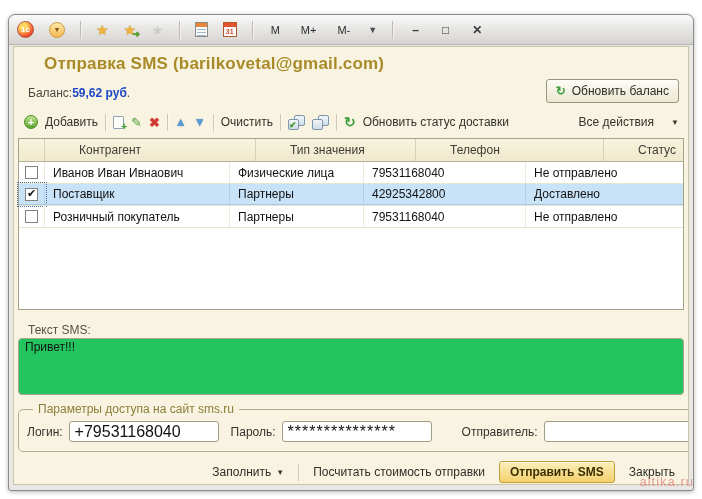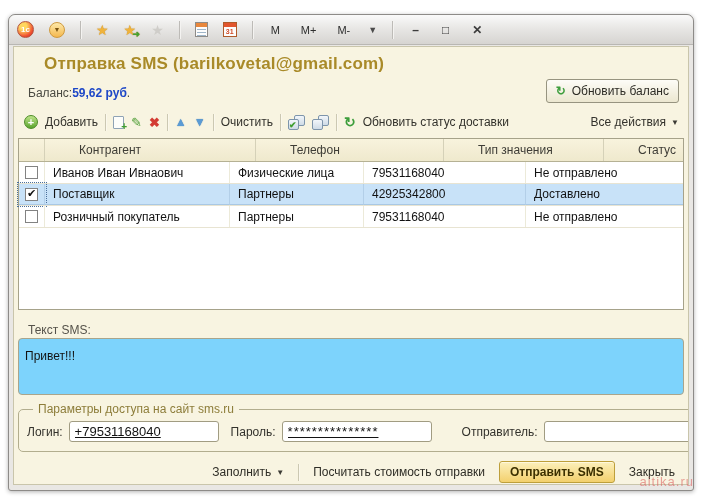--- a/index.html
+++ b/index.html
@@ -69,21 +69,21 @@
   .xdel { color:#d33b33; font-size:13px; font-weight:bold; }
   .arrow-up { color:#5b9bd5; font-size:12px; text-shadow:0 0 1px #2e6da5; }
   .arrow-down { color:#5b9bd5; font-size:12px; text-shadow:0 0 1px #2e6da5; }
   .stack { position:relative; width:17px; height:15px; }
   .stack .back, .stack .front { position:absolute; width:11px; height:11px;
               background:linear-gradient(#f2f6fa,#cfdbe6); border:1px solid #7e95ab; border-radius:2px; }
   .stack .back { right:0; top:0; }
   .stack .front { left:0; bottom:0; }
   .stack .chk { position:absolute; left:1px; bottom:0px; color:#3f9e2f; font-size:9px; font-weight:bold; }
   .refresh-g { color:#3e9e3d; font-size:14px; font-weight:bold; line-height:1; }
-  .all-actions { margin-left:auto; display:flex; align-items:center; gap:5px; color:#33322c; }
+  .all-actions { margin-left:auto; display:flex; align-items:center; gap:17px; color:#33322c; }
   .dd-arrow { font-size:8px; color:#3b3a34; }
 
   
   .grid { position:absolute; left:4px; right:4px; top:91px; height:172px;
           background:#ffffff; border:1px solid #a6a28a; font-size:12px; }
   .g-head { display:flex; height:23px; background:linear-gradient(#f8f3dd,#efe9cd);
             border-bottom:1px solid #b5b194; color:#3e3d36;gap:26px; }
   .g-head .cell { display:flex; align-items:center; padding:0 8px; border-right:1px solid #d5d1b8; }
   .g-row { display:flex; height:22px; border-bottom:1px solid #e8e4d2; color:#121212; background:#fff; }
   .g-row .cell { display:flex; align-items:center; padding:0 8px; border-right:1px solid #ecead9;
@@ -97,33 +97,33 @@
   .c-status { flex:1 1 auto; border-right:none !important; }
   .checkbox { width:13px; height:13px; background:#fff; border:1px solid #828282;
               display:flex; align-items:center; justify-content:center;
               font-size:11px; color:#111; line-height:1; }
   .focus-cell { outline:1px dotted #4a6f9b; outline-offset:1px; }
   .checkbox.checked::after { content:"✔"; margin-top:-1px; }
 
   
   .sms-label { position:absolute; left:14px; top:276px; font-size:12px; color:#55524a; }
   .sms-text { position:absolute; left:4px; right:4px; top:291px; height:57px;
-              background:#7dd3fc; border:1px solid #aaa58b; border-radius:4px;
+              background:#22c55e; border:1px solid #aaa58b; border-radius:4px;
               font-family:"Liberation Sans", sans-serif; font-size:12px; color:#121212;
-              padding:10px 6px; resize:none; outline:none; }
+              padding:1px 6px; resize:none; outline:none; }
 
   
   .access { position:absolute; left:4px; right:4px; top:355px; height:50px;
             border:1px solid #b2ad8e; border-radius:5px; padding:0 8px; }
   .access legend { font-size:12px; color:#8d7d3a; padding:0 5px; margin-left:6px; }
   .acc-row { display:flex; align-items:center; gap:6px; margin-top:5px; font-size:12px; color:#33322c; }
   .acc-row label { white-space:nowrap; }
   .tfield { height:21px; border:1px solid #a19c82; border-radius:3px; background:#fff;
-            font-family:"Liberation Sans", sans-serif; font-size:13px; color:#121212;
-            padding:0 5px; outline:none;text-decoration:underline; }
+            font-family:"Liberation Sans", sans-serif; font-size:16px; color:#121212;
+            padding:0 5px; outline:none; }
   .f-login { width:150px; }
   .f-pass { width:150px; margin-right:18px; letter-spacing:1px; }
   .f-sender { width:155px; }
   .sp { flex:1 1 auto; max-width:26px; }
 
   
   .footer { position:absolute; right:9px; top:412px; height:26px; display:flex;
             align-items:center; gap:10px; font-size:12px; color:#2e2d26; }
   .flat-btn { display:inline-flex; align-items:center; gap:5px; padding:3px 4px; cursor:default; }
   .send-btn { border:1px solid #bd9f3b; border-radius:3px;
@@ -206,22 +206,22 @@
         <span class="all-actions">
           <span>Все действия</span>
           <span class="dd-arrow">▼</span>
         </span>
       </div>
 
       <div class="grid">
         <div class="g-head">
           <div class="cell c-chk"></div>
           <div class="cell c-name">Контрагент</div>
+          <div class="cell c-type">Тип значения</div>
           <div class="cell c-phone">Телефон</div>
-          <div class="cell c-type">Тип значения</div>
           <div class="cell c-status">Статус</div>
         </div>
 
         <div class="g-row">
           <div class="cell c-chk">
               <span class="checkbox"></span>
             </div>
           <div class="cell c-name">Иванов Иван Ивнаович</div>
           <div class="cell c-type">Физические лица</div>
           <div class="cell c-phone">79531168040</div>

